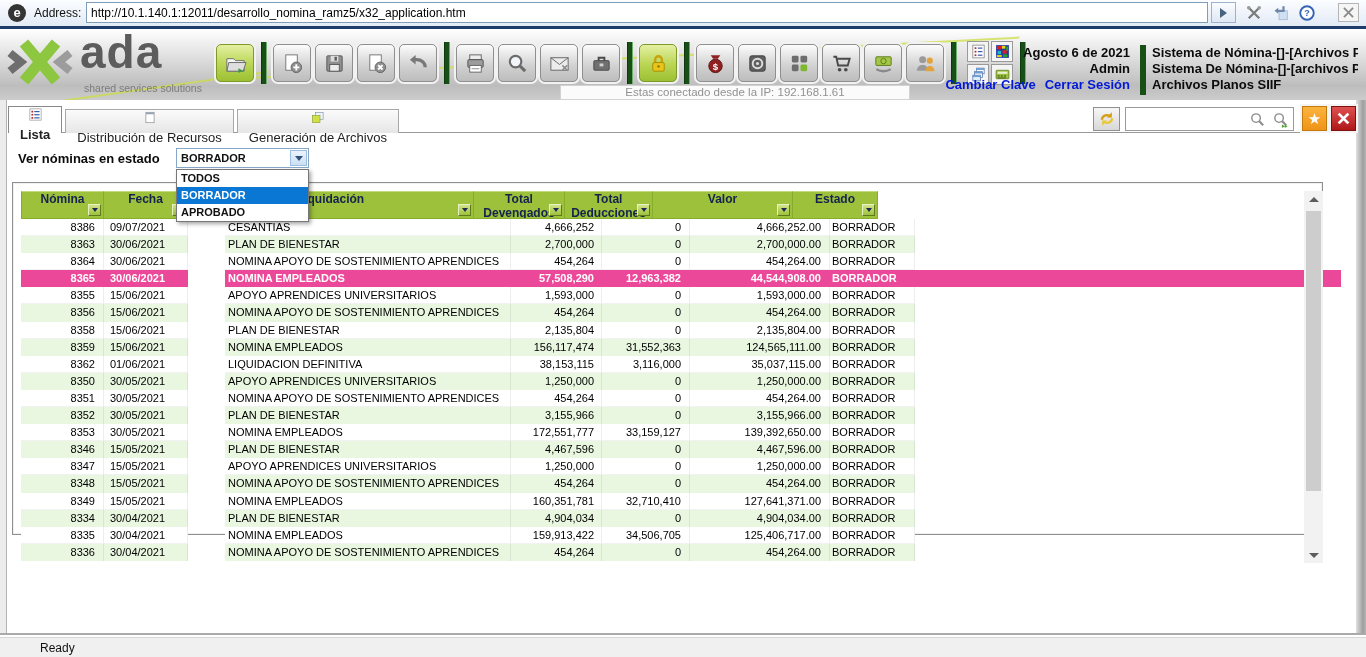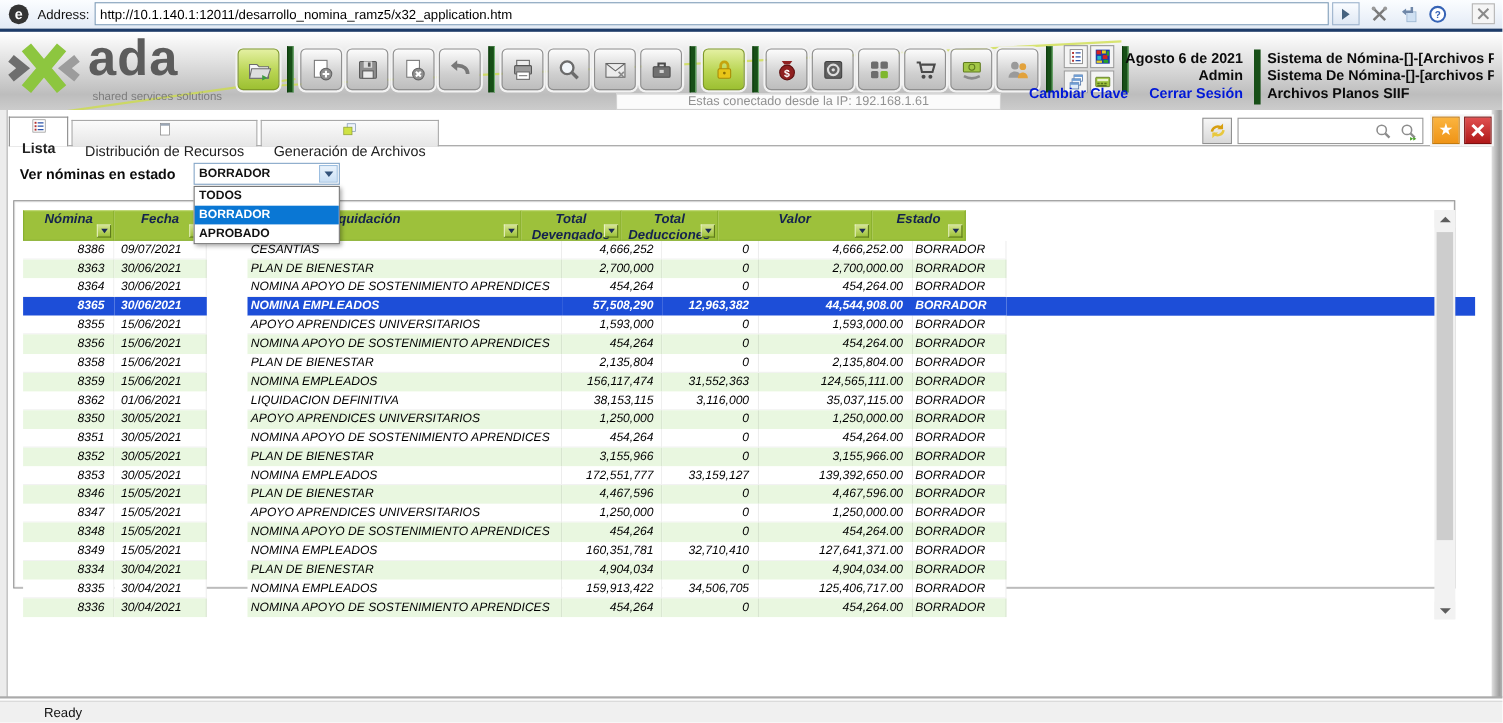--- a/index.html
+++ b/index.html
@@ -35,21 +35,21 @@
   .tbtn { width:38px; height:38px; border:1px solid #8f8f8f; border-radius:5px; margin-right:4px;
     background:linear-gradient(180deg,#fcfcfc,#d0d0d0 60%,#bdbdbd); box-shadow:0 0 0 2px #f2f2f2;
     display:flex; align-items:center; justify-content:center; }
   .tbtn.hl { background:linear-gradient(180deg,#e4f0a2,#b9d553 55%,#9cc032); border-color:#7f9a28; }
   .tsep { width:6px; height:42px; background:#174f17; border-left:1px solid #0c3a0c; border-right:1px solid #6fae6f; margin:0 6px 0 3px; }
   #small-icons { display:grid; grid-template-columns:22px 22px; grid-template-rows:21px 21px; gap:2px; margin:0 4px; }
   .sbtn { width:22px; height:21px; background:#f4f4f4; border:1px solid #9a9a9a; display:flex; align-items:center; justify-content:center; }
   #connection-strip { position:absolute; left:560px; top:56px; width:350px; height:15px; background:#fbfbfb;
     border:1px solid #d2d2d2; color:#919191; font-size:11.5px; text-align:center; line-height:13px; }
   #session-block { position:absolute; left:905px; top:16px; width:225px; text-align:right; font-size:13px; font-weight:bold; color:#0b0b0b; line-height:16px; }
-  #session-links a { color:#0018d8; text-decoration:none; margin-left:19px; cursor:pointer; }
+  #session-links a { color:#0018d8; text-decoration:none; margin-left:9px; cursor:pointer; }
   #system-titles { position:absolute; left:1140px; top:16px; width:218px; height:50px; overflow:hidden;
     border-left:6px solid #174f17; padding-left:6px; font-size:13px; font-weight:bold; color:#0b0b0b; line-height:16px; white-space:nowrap; }
 
   
   #content { position:absolute; left:0; top:100px; width:1366px; height:533px; background:#fff; }
   #left-edge { position:absolute; left:0; top:100px; width:7px; height:534px; background:#ececec; border-right:1px solid #b3b3b3; }
   #right-edge { position:absolute; left:1356px; top:100px; width:10px; height:534px; background:linear-gradient(90deg,#e0e0e0,#9e9e9e 70%,#b5b5b5); }
   #bottom-edge { position:absolute; left:0; top:633px; width:1366px; height:2px; background:#aaaaaa; }
 
   
@@ -80,36 +80,36 @@
   #state-select .arrow-box { position:absolute; right:1px; top:1px; width:17px; height:16px;
     background:linear-gradient(#eaf3fc,#cbe0f5); border:1px solid #9cbee0; display:flex; align-items:center; justify-content:center; }
   #state-select .arrow-box .tri { width:0; height:0; border-top:5px solid #33527a; border-left:4px solid transparent; border-right:4px solid transparent; }
   #state-options { position:absolute; left:176px; top:169px; width:133px; background:#fff; border:1px solid #777;
     box-shadow:2px 2px 4px rgba(0,0,0,.35); z-index:50; }
   .state-option { height:17px; line-height:17px; font-size:11px; font-weight:bold; padding-left:4px; color:#111; }
   .state-option.sel { background:#0a77d4; color:#fff; }
 
   
   #grid { position:absolute; left:12px; top:182px; width:1311px; height:353px; border:1px solid #8f8f8f; background:#fff;
-    box-shadow:inset 0 0 0 1px #efefef;font-style:italic; }
+    box-shadow:inset 0 0 0 1px #efefef; }
   #grid-header { position:absolute; left:8px; top:8px; display:flex; height:28px; }
   .hcell { position:relative; background:#9dc13b; border-right:1px solid #87ad2d; border-top:1px solid #c2da7c; border-bottom:1px solid #87ad2d; overflow:hidden; }
   .hcell:first-child { border-left:1px solid #87ad2d; }
   .hcell .hlabel { font-size:12px; font-weight:bold; color:#14224e; text-align:center; line-height:13px; padding-top:1px; white-space:nowrap; overflow:hidden; }
   .fbtn { position:absolute; right:2px; bottom:2px; width:13px; height:12px;
     background:linear-gradient(#d3e48c,#9dc13b); border-top:1px solid #e8f1c2; border-left:1px solid #e8f1c2;
     border-right:1px solid #5e7a1c; border-bottom:1px solid #5e7a1c; display:flex; align-items:center; justify-content:center; }
   .fbtn .tri { width:0; height:0; border-top:4px solid #1b2a55; border-left:3.5px solid transparent; border-right:3.5px solid transparent; }
   #grid-rows { position:absolute; left:8px; top:36px; }
   .grow { display:flex; height:17.1px; font-size:11px; color:#000; align-items:center; }
   .grow .cell { height:100%; line-height:17px; border-right:1px solid rgba(0,0,0,.07); white-space:nowrap; overflow:hidden; }
   .grow.green .cell { background:#e9f7e0; }
   .grow.white .cell { background:#fff; border-bottom:1px solid #f2f2f2; }
   .grow .filler { flex:0 0 426px; height:100%; }
-  .grow.selected .cell, .grow.selected .filler { background:#1d4ed8; color:#fff; font-weight:bold; border-color:transparent; }
+  .grow.selected .cell, .grow.selected .filler { background:#ec4899; color:#fff; font-weight:bold; border-color:transparent; }
   .c0 { width:83px; text-align:right; padding-right:8px; }
   .c1 { width:84px; text-align:left; padding-left:6px; }
   .c2 { width:286px; text-align:left; padding-left:3px;margin-left:37px; }
   .c3 { width:91px; text-align:right; padding-right:7px; }
   .c4 { width:88px; text-align:right; padding-right:8px; }
   .c5 { width:140px; text-align:right; padding-right:8px; }
   .c6 { width:85px; text-align:left; padding-left:2px; }
 
   
   #vscroll { position:absolute; left:1291px; top:8px; width:19px; height:372px; background:#f2f2f2; }

